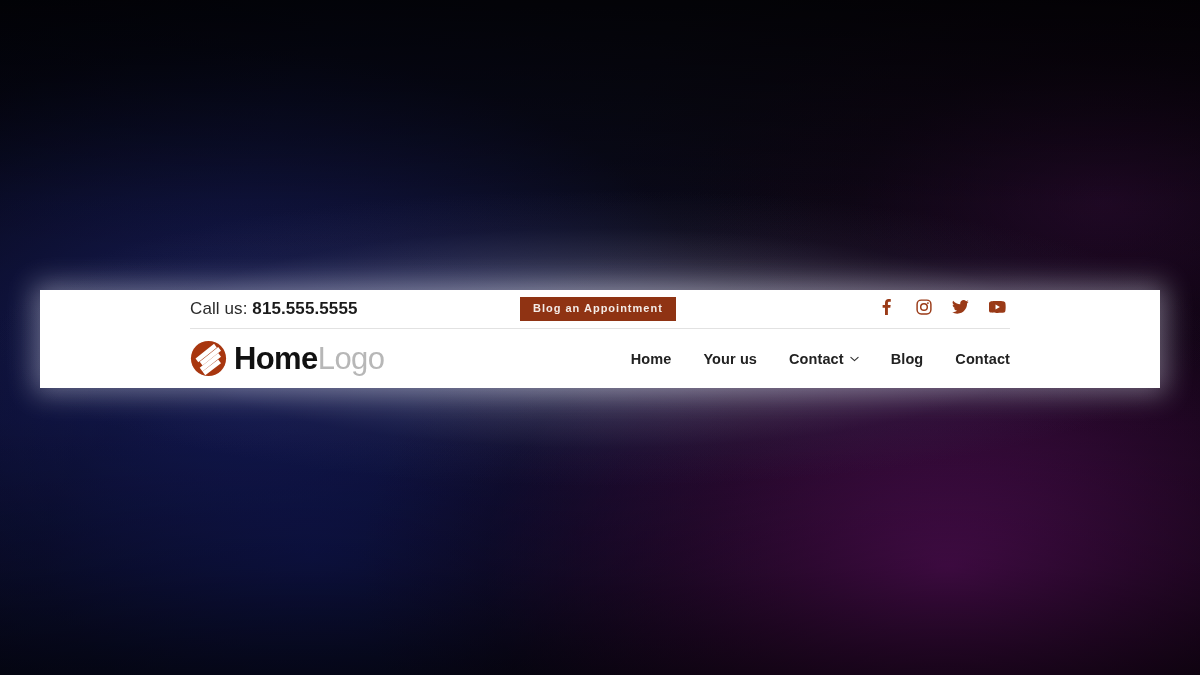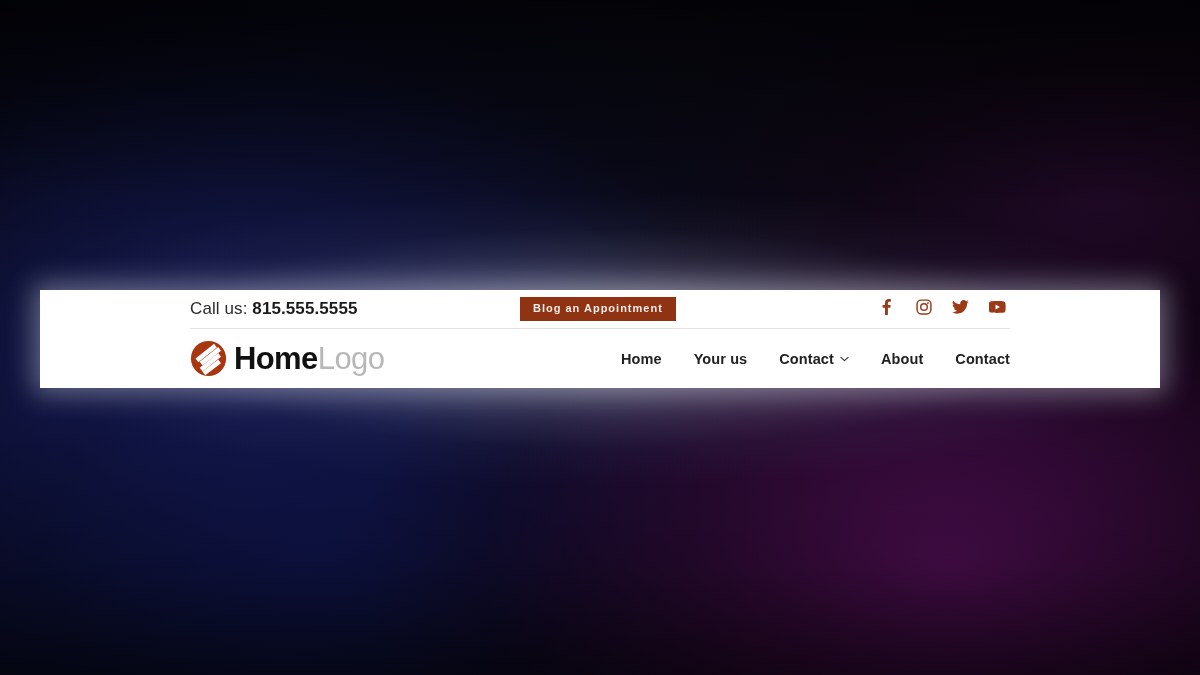--- a/index.html
+++ b/index.html
@@ -307,21 +307,21 @@
           </div>
 
           <div class="nav-item">
             <span>Contact</span>
             <svg class="chevron" width="9" height="6" viewBox="0 0 10 6" fill="none" stroke="currentColor" stroke-width="1.3" stroke-linecap="round" stroke-linejoin="round" aria-hidden="true">
               <path d="M1 1.2 L5 4.8 L9 1.2"></path>
             </svg>
           </div>
 
           <div class="nav-item">
-            <span>About</span>
+            <span>Blog</span>
           </div>
 
           <div class="nav-item">
             <span>Contact</span>
           </div>
 
         </nav>
       </div>
 
     </div>

